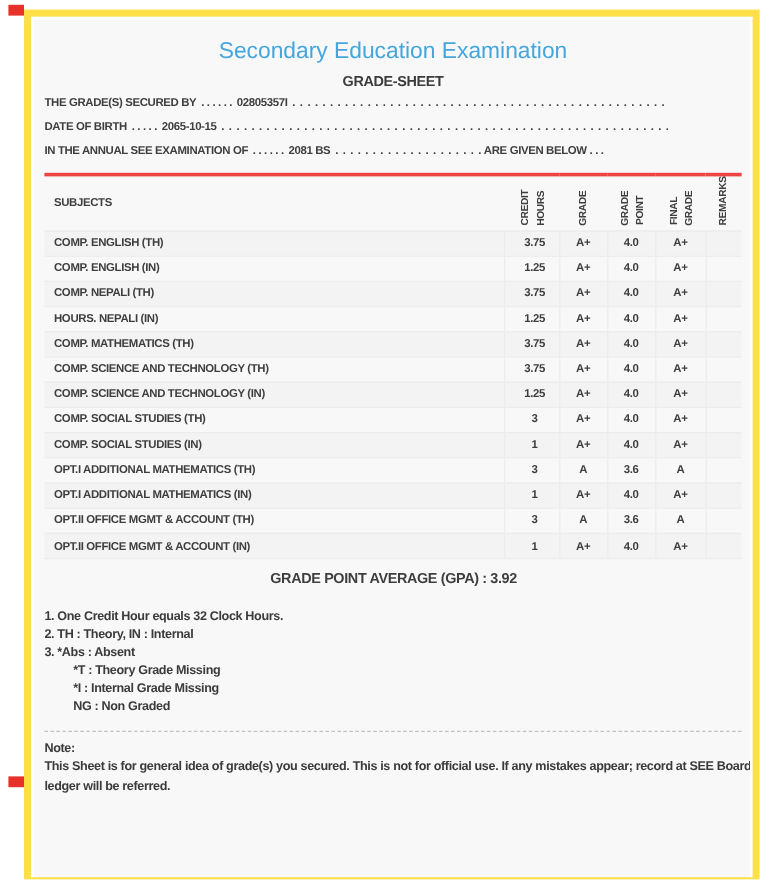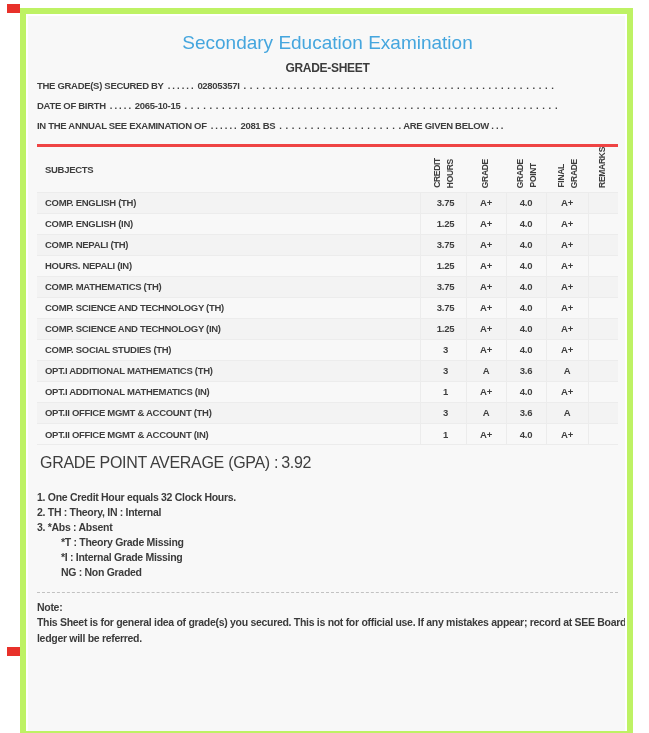--- a/index.html
+++ b/index.html
@@ -3,21 +3,21 @@
 <meta charset="utf-8">
 <style>
   * { box-sizing: border-box; margin: 0; padding: 0; }
   html, body { width: 649px; height: 733px; background: #ffffff; overflow: hidden; }
   body { font-family: "Liberation Sans", sans-serif; color: #3e3e3e; letter-spacing: -0.3px; position: relative; }
 
   .red-marker { position: absolute; left: 7px; width: 13px; height: 9px; background: #e8312a; }
   .red-marker.top { top: 4px; }
   .red-marker.bottom { top: 647px; }
 
-  .outer { position: absolute; left: 20px; top: 8px; width: 613px; height: 725px; background: #bef264; }
+  .outer { position: absolute; left: 20px; top: 8px; width: 613px; height: 725px; background: #fde047; }
   .inner { margin: 6px 6px 0 6px; border: 2px solid #ffffff; border-bottom: none; background: #f8f8f8;
            height: 717px; padding: 0 7px 0 9px; overflow: hidden; }
 
   .page-title { margin-top: 16px; text-align: center; font-size: 19px; font-weight: 400;
                 color: #45a6de; letter-spacing: 0; }
   .page-subtitle { margin-top: 7px; text-align: center; font-size: 12px; font-weight: bold; color: #3c3c3c; }
 
   .info { margin-top: 5px; font-size: 9.5px; font-weight: bold; }
   .info-line { display: flex; align-items: baseline; height: 20px; white-space: nowrap; overflow: hidden; }
   .info-line .seg { margin-right: 4px; }
@@ -31,22 +31,22 @@
   thead th { height: 46px; vertical-align: bottom; }
   th.subjects { text-align: left; vertical-align: middle; padding-left: 8px; font-size: 9.5px; }
   .vwrap { display: flex; align-items: flex-end; justify-content: center; gap: 3px; padding-bottom: 4px; }
   .vtext { writing-mode: vertical-rl; transform: rotate(180deg); font-size: 8.5px; line-height: 10px; }
   tbody td { height: 21px; border-top: 1px solid #ececec; padding: 0; }
   tbody td.subj { text-align: left; padding-left: 8px; }
   tbody td.numL { text-align: center; padding-left: 5px; border-left: 1px solid #ececec; }
   tbody td.cen { text-align: center; border-left: 1px solid #ececec; }
   tbody tr:nth-child(odd) { background: #f3f3f3; }
 
-  .gpa-row { border-top: 1px solid #ececec; text-align: left; padding: 9px 2px 10px 0;
-             font-size: 16px; font-weight: normal; }
+  .gpa-row { border-top: 1px solid #ececec; text-align: center; padding: 9px 2px 10px 0;
+             font-size: 12px; font-weight: bold; }
   .gpa-row span { margin-left: 3px; }
 
   .footnotes { margin-top: 8px; font-size: 10.5px; font-weight: bold; color: #3b3b3b; }
   .footnotes .fn { line-height: 15px; }
   .footnotes .sub .fn { margin-left: 24px; }
 
   .dashed-sep { margin-top: 12px; border-top: 1px dashed #c2c2c2; }
 
   .note { padding-top: 7px; font-size: 10.5px; color: #3b3b3b; }
   .note .note-label { font-weight: bold; line-height: 15px; }
@@ -203,20 +203,28 @@
 
           <tr>
             <td class="subj">COMP. SOCIAL STUDIES (TH)</td>
             <td class="numL">3</td>
             <td class="cen">A+</td>
             <td class="cen">4.0</td>
             <td class="cen">A+</td>
             <td class="cen"></td>
           </tr>
 
+          <tr>
+            <td class="subj">COMP. SOCIAL STUDIES (IN)</td>
+            <td class="numL">1</td>
+            <td class="cen">A+</td>
+            <td class="cen">4.0</td>
+            <td class="cen">A+</td>
+            <td class="cen"></td>
+          </tr>
 
           <tr>
             <td class="subj">OPT.I ADDITIONAL MATHEMATICS (TH)</td>
             <td class="numL">3</td>
             <td class="cen">A</td>
             <td class="cen">3.6</td>
             <td class="cen">A</td>
             <td class="cen"></td>
           </tr>
 

